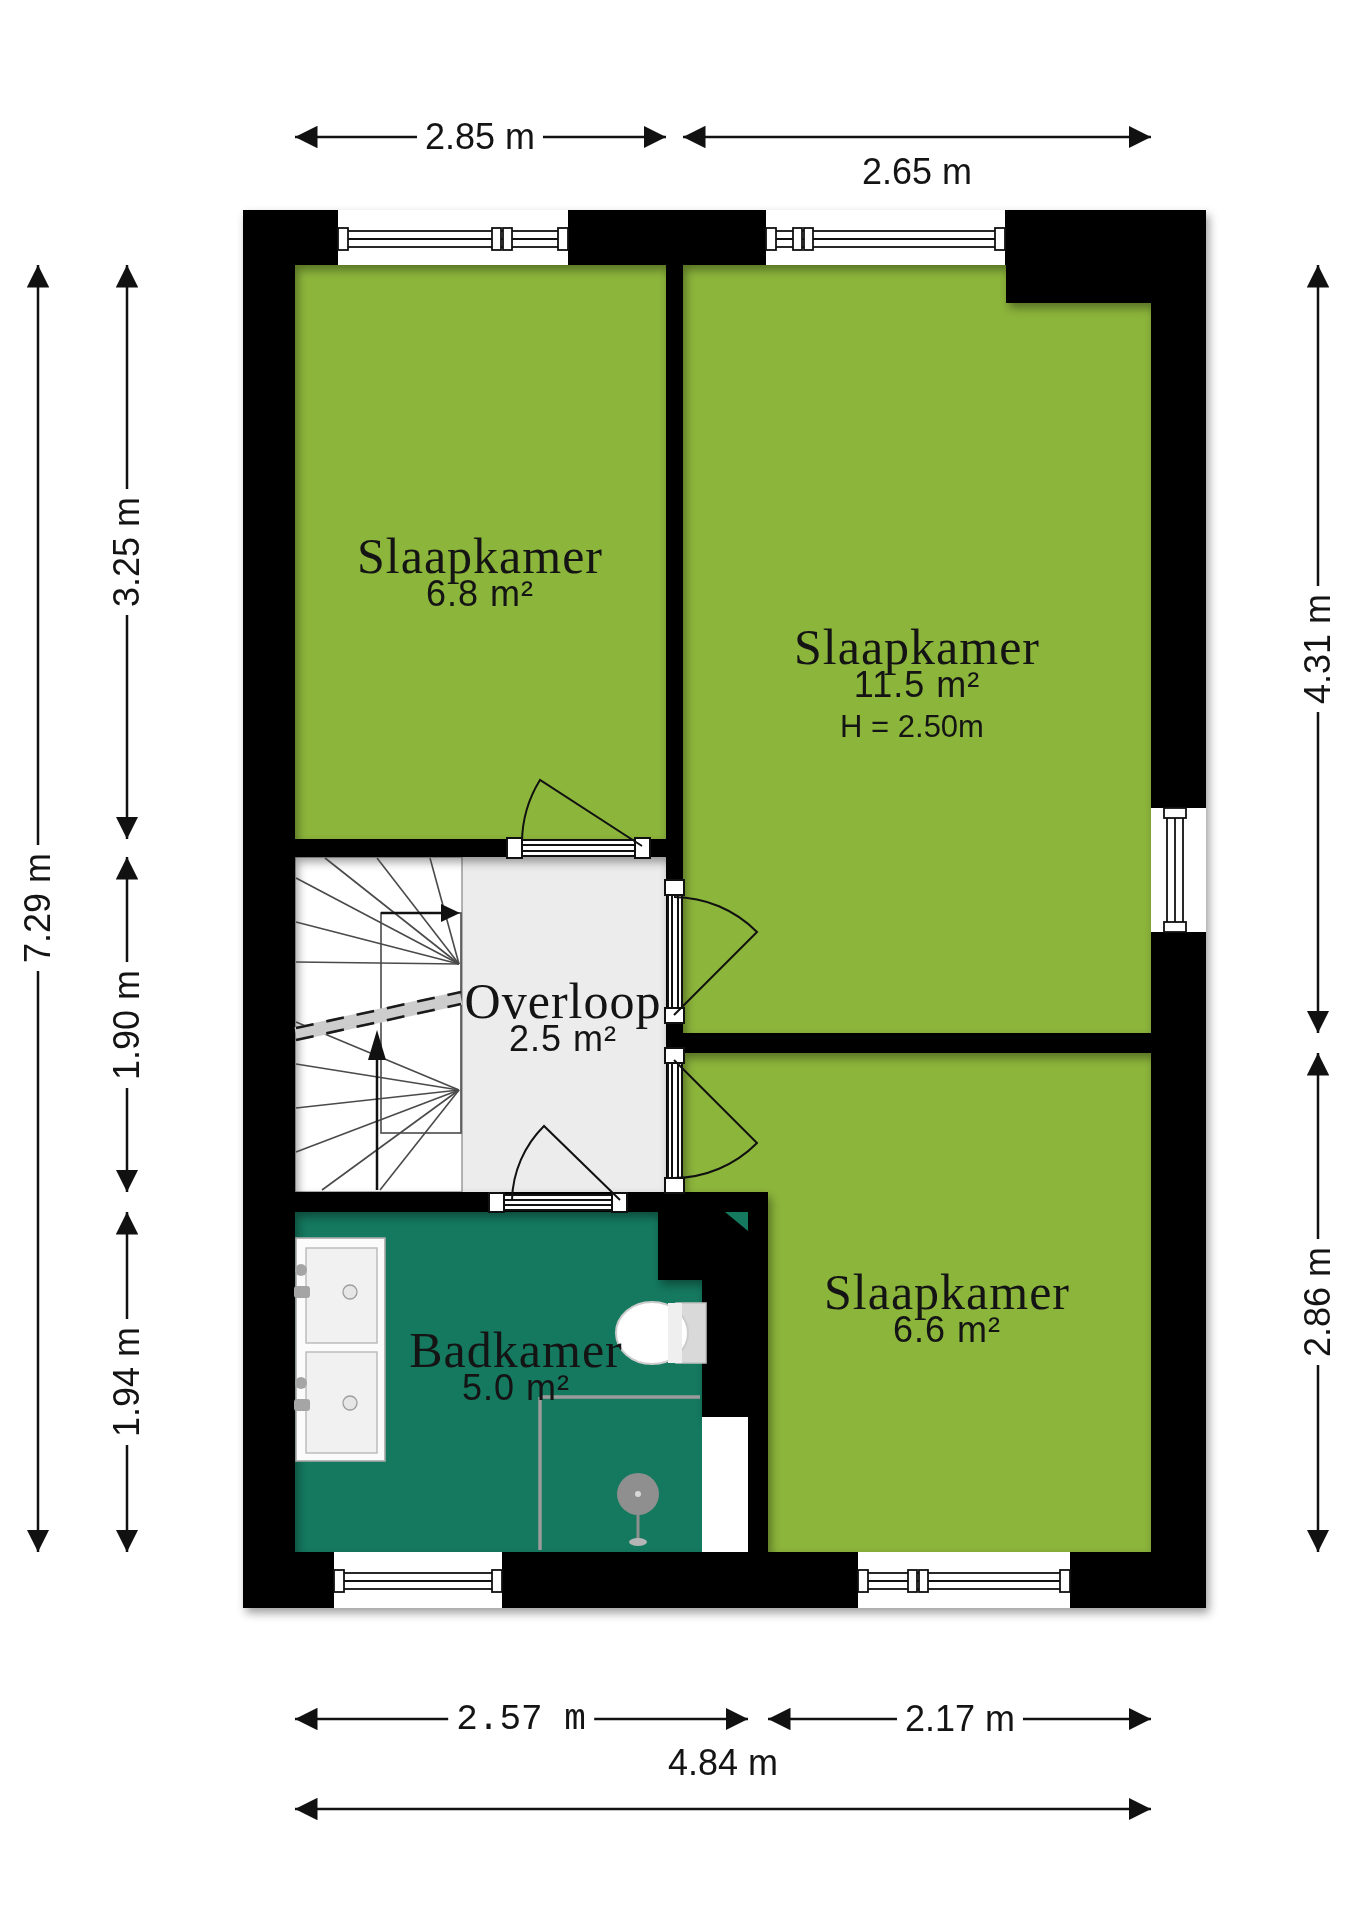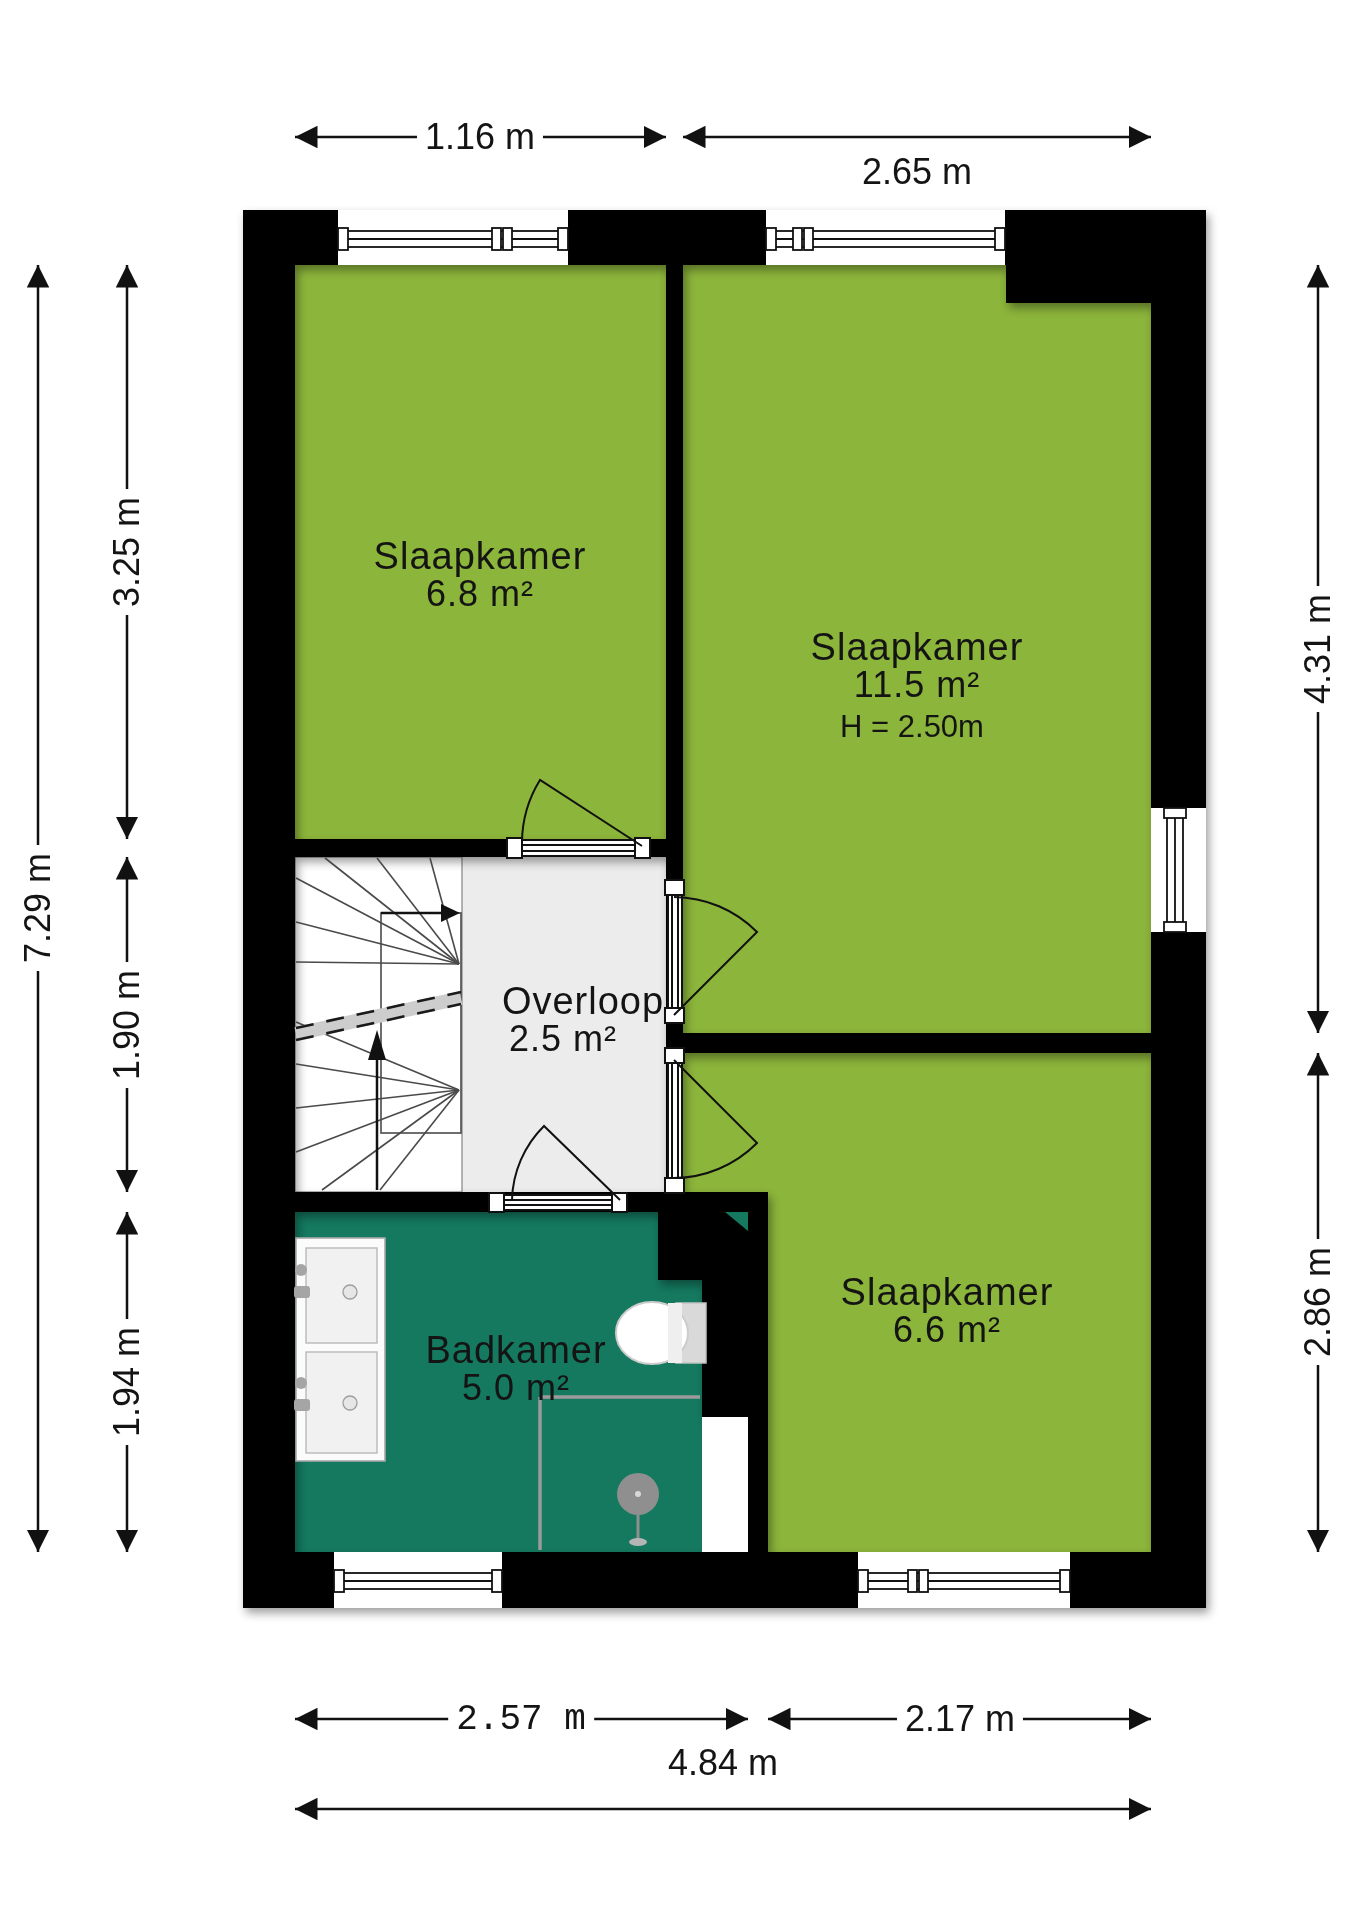--- a/index.html
+++ b/index.html
@@ -1,21 +1,21 @@
 <!DOCTYPE html>
 <html><head>
 <meta charset="utf-8">
 <style>
   html,body{margin:0;padding:0;background:#fff;}
   .canvas{position:relative;width:1358px;height:1920px;background:#ffffff;overflow:hidden;
           font-family:"Liberation Sans",sans-serif;color:#111;}
   .canvas svg{position:absolute;left:0;top:0;}
   .lbl{position:absolute;white-space:nowrap;transform:translate(-50%,-50%);
        font-family:"Liberation Sans",sans-serif;color:#141414;}
-  .room-name{font-size:38px;letter-spacing:1px;}
+  .room-name{font-size:50px;letter-spacing:1px;font-family:Liberation Serif, serif;}
   .room-area{font-size:36px;letter-spacing:1px;}
   .room-h{font-size:31px;}
   .dim{font-size:36px;background:#ffffff;padding:0 8px;}
   .dim.v{transform:translate(-50%,-50%) rotate(-90deg);}
 </style>
 </head>
 <body>
 
 <div class="canvas">
 
@@ -204,30 +204,30 @@
     </g>
   </svg>
 
   <div class="lbl room-name" style="left:480px;top:556px;">Slaapkamer</div>
   <div class="lbl room-area" style="left:480px;top:594px;">6.8 m²</div>
 
   <div class="lbl room-name" style="left:917px;top:647px;">Slaapkamer</div>
   <div class="lbl room-area" style="left:917px;top:685px;">11.5 m²</div>
   <div class="lbl room-h" style="left:912px;top:727px;">H = 2.50m</div>
 
-  <div class="lbl room-name" style="left:563px;top:1001px;margin-left:20px;">Overloop</div>
+  <div class="lbl room-name" style="left:563px;top:1001px;">Overloop</div>
   <div class="lbl room-area" style="left:563px;top:1039px;">2.5 m²</div>
 
   <div class="lbl room-name" style="left:516px;top:1350px;">Badkamer</div>
   <div class="lbl room-area" style="left:516px;top:1388px;">5.0 m²</div>
 
   <div class="lbl room-name" style="left:947px;top:1292px;">Slaapkamer</div>
   <div class="lbl room-area" style="left:947px;top:1330px;">6.6 m²</div>
 
-  <div class="lbl dim" style="left:480px;top:137px;">1.16 m</div>
+  <div class="lbl dim" style="left:480px;top:137px;">2.85 m</div>
   <div class="lbl dim" style="left:917px;top:137px;margin-top:35px;">2.65 m</div>
 
   <div class="lbl dim v" style="left:38px;top:908px;">7.29 m</div>
   <div class="lbl dim v" style="left:127px;top:552px;">3.25 m</div>
   <div class="lbl dim v" style="left:127px;top:1025px;">1.90 m</div>
   <div class="lbl dim v" style="left:127px;top:1382px;">1.94 m</div>
 
   <div class="lbl dim v" style="left:1318px;top:649px;">4.31 m</div>
   <div class="lbl dim v" style="left:1318px;top:1302px;">2.86 m</div>
 

